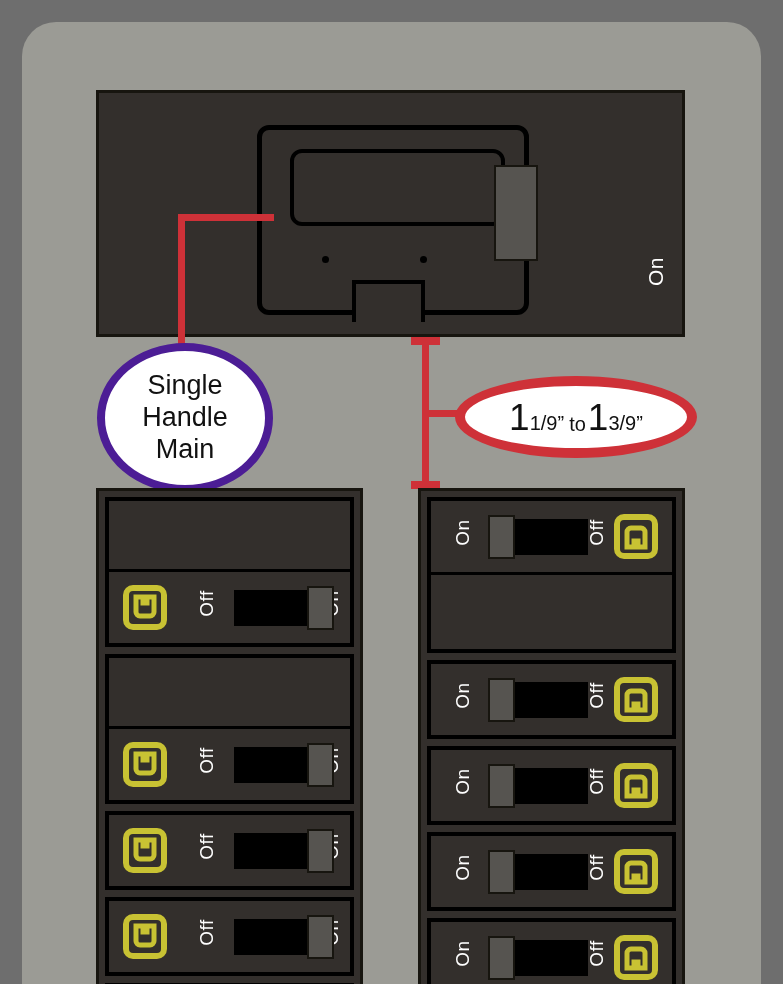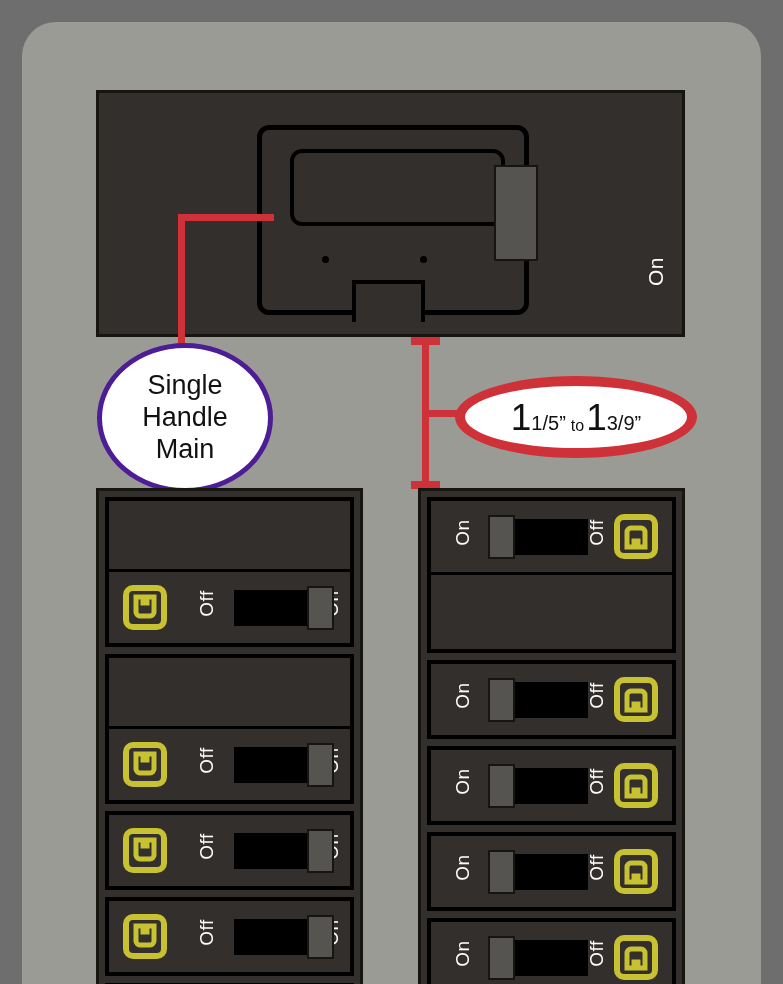--- a/index.html
+++ b/index.html
@@ -122,21 +122,21 @@
   .dim-capb{ left: 411px; top: 481px; width: 29px; height: 8px; }
   .dim-stub{ left: 429px; top: 410px; width: 46px; height: 7px; }
 
   .callout-circle {
     position: absolute;
     left: 97px;
     top: 343px;
     width: 176px;
     height: 150px;
     background: #ffffff;
-    border: 5px solid #4c1d95;
+    border: 8px solid #4c1d95;
     border-radius: 50%;
     box-sizing: border-box;
     display: flex;
     flex-direction: column;
     align-items: center;
     justify-content: center;
     color: #111;
     font-size: 27px;
     line-height: 1.18;
     text-align: center;
@@ -163,21 +163,21 @@
     white-space: nowrap;
     display: inline-flex;
     align-items: baseline;
   }
   .measure sup {
     font-size: 20px;
     vertical-align: super;
     line-height: 1;
   }
   .measure .to {
-    font-size: 16px;
+    font-size: 20px;
     align-self: flex-end;
     padding: 0 2px 2px 5px;
   }
 
   
   .column {
     position: absolute;
     top: 488px;
     width: 267px;
     background: #332f2c;
@@ -286,21 +286,21 @@
 
   <div class="callout-circle">
     <span>Single</span>
     <span>Handle</span>
     <span>Main</span>
   </div>
 
   <div class="callout-ellipse">
     <span class="measure">
         <span>1</span>
-        <sup>1/5”</sup>
+        <sup>1/9”</sup>
         <span class="to">to</span>
         <span>1</span>
         <sup>3/9”</sup>
       </span>
   </div>
 
   <div class="column left" id="left-column">
       <div class="unit">
         <div class="blank-half"></div>
         <div class="breaker-row">

